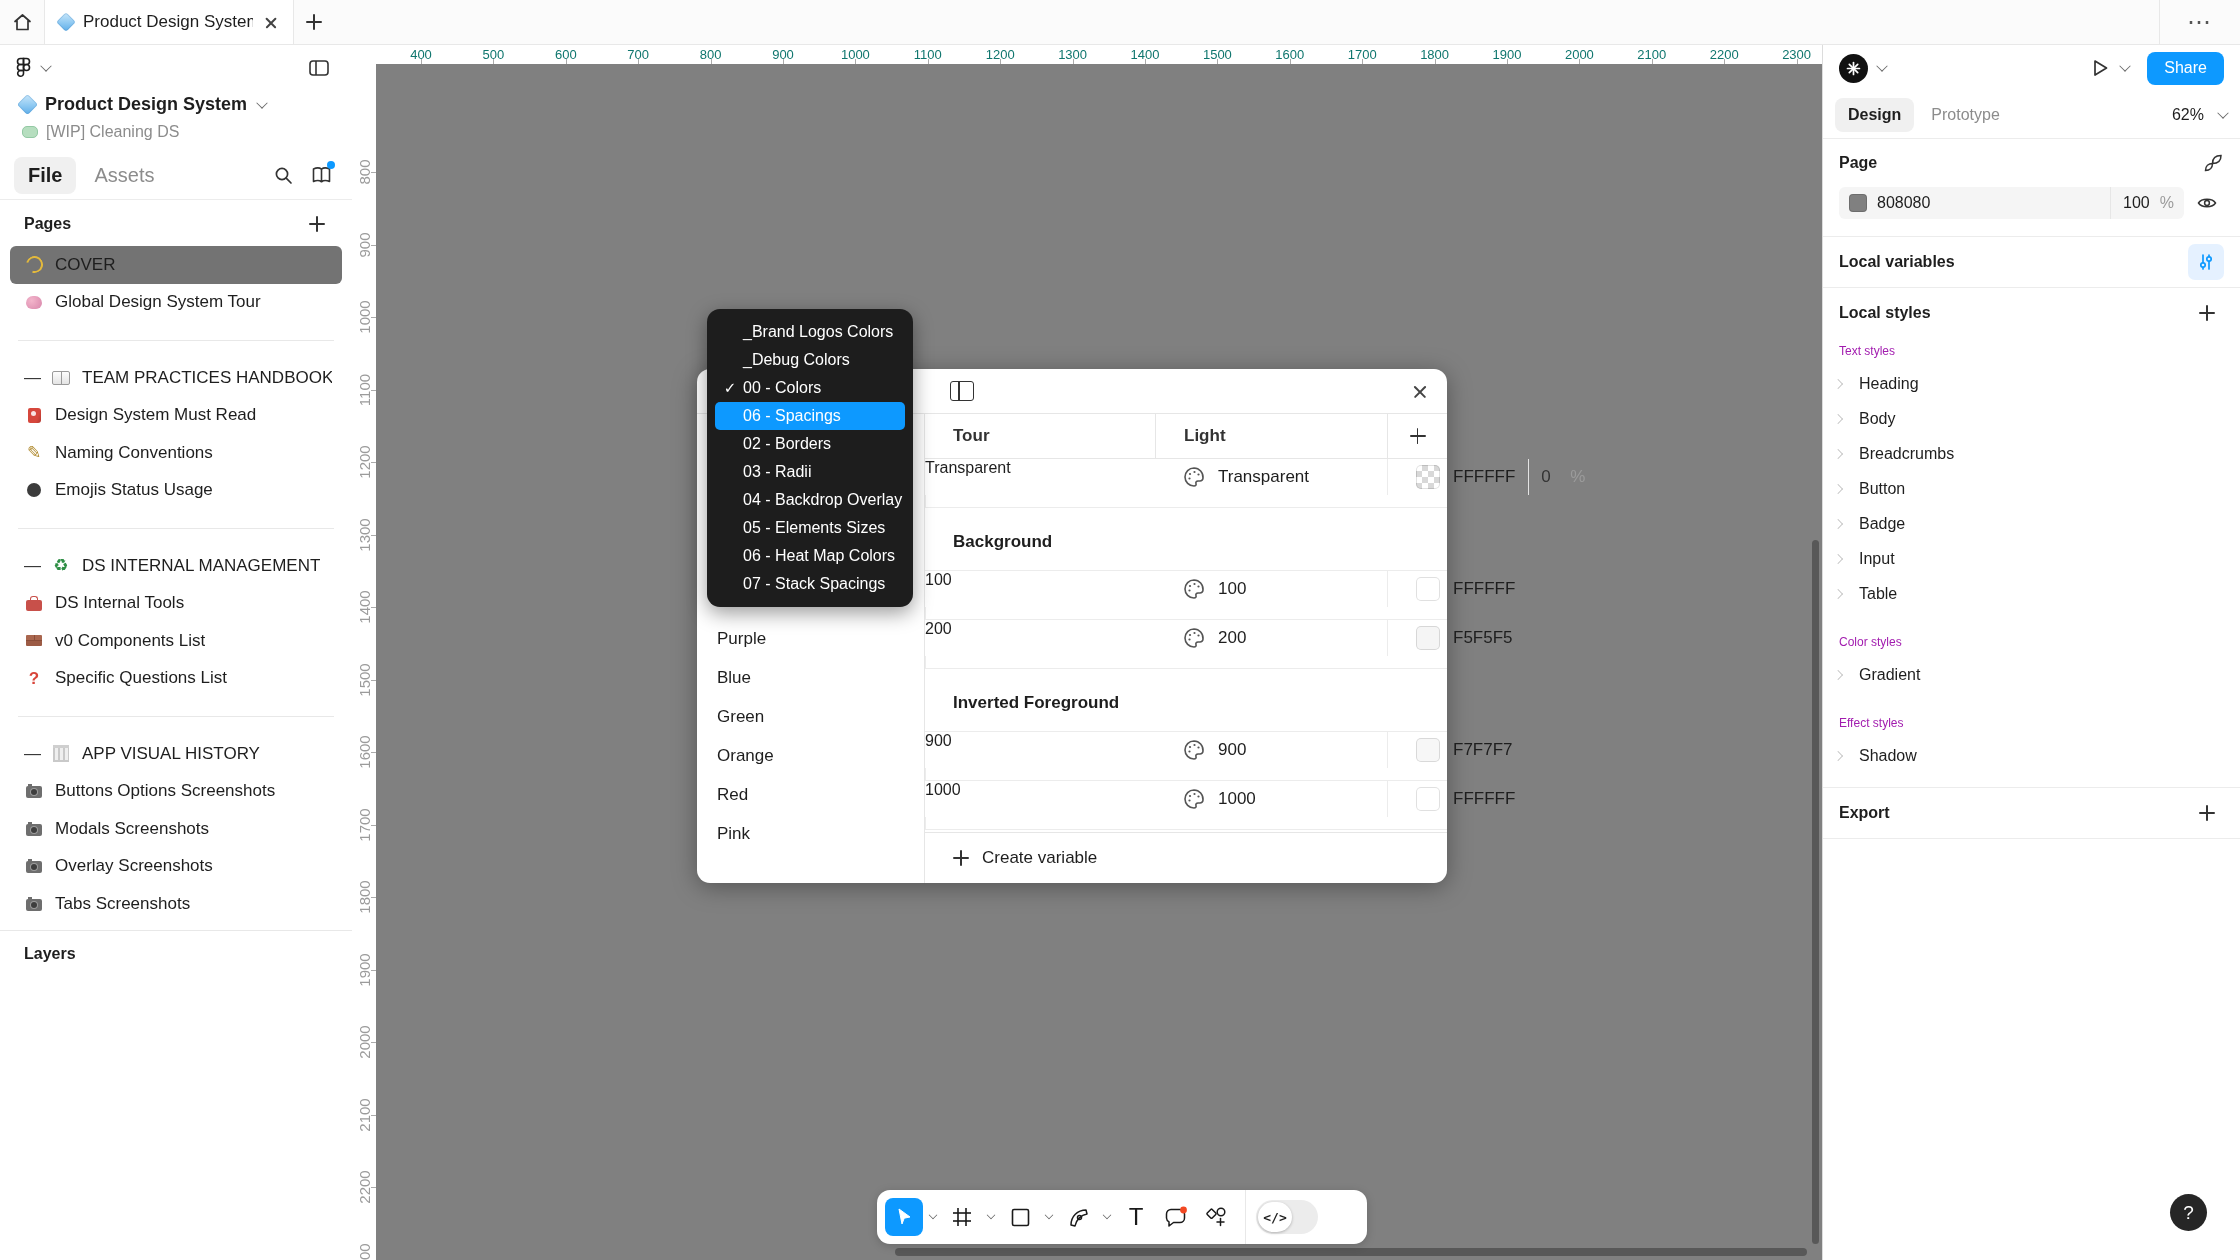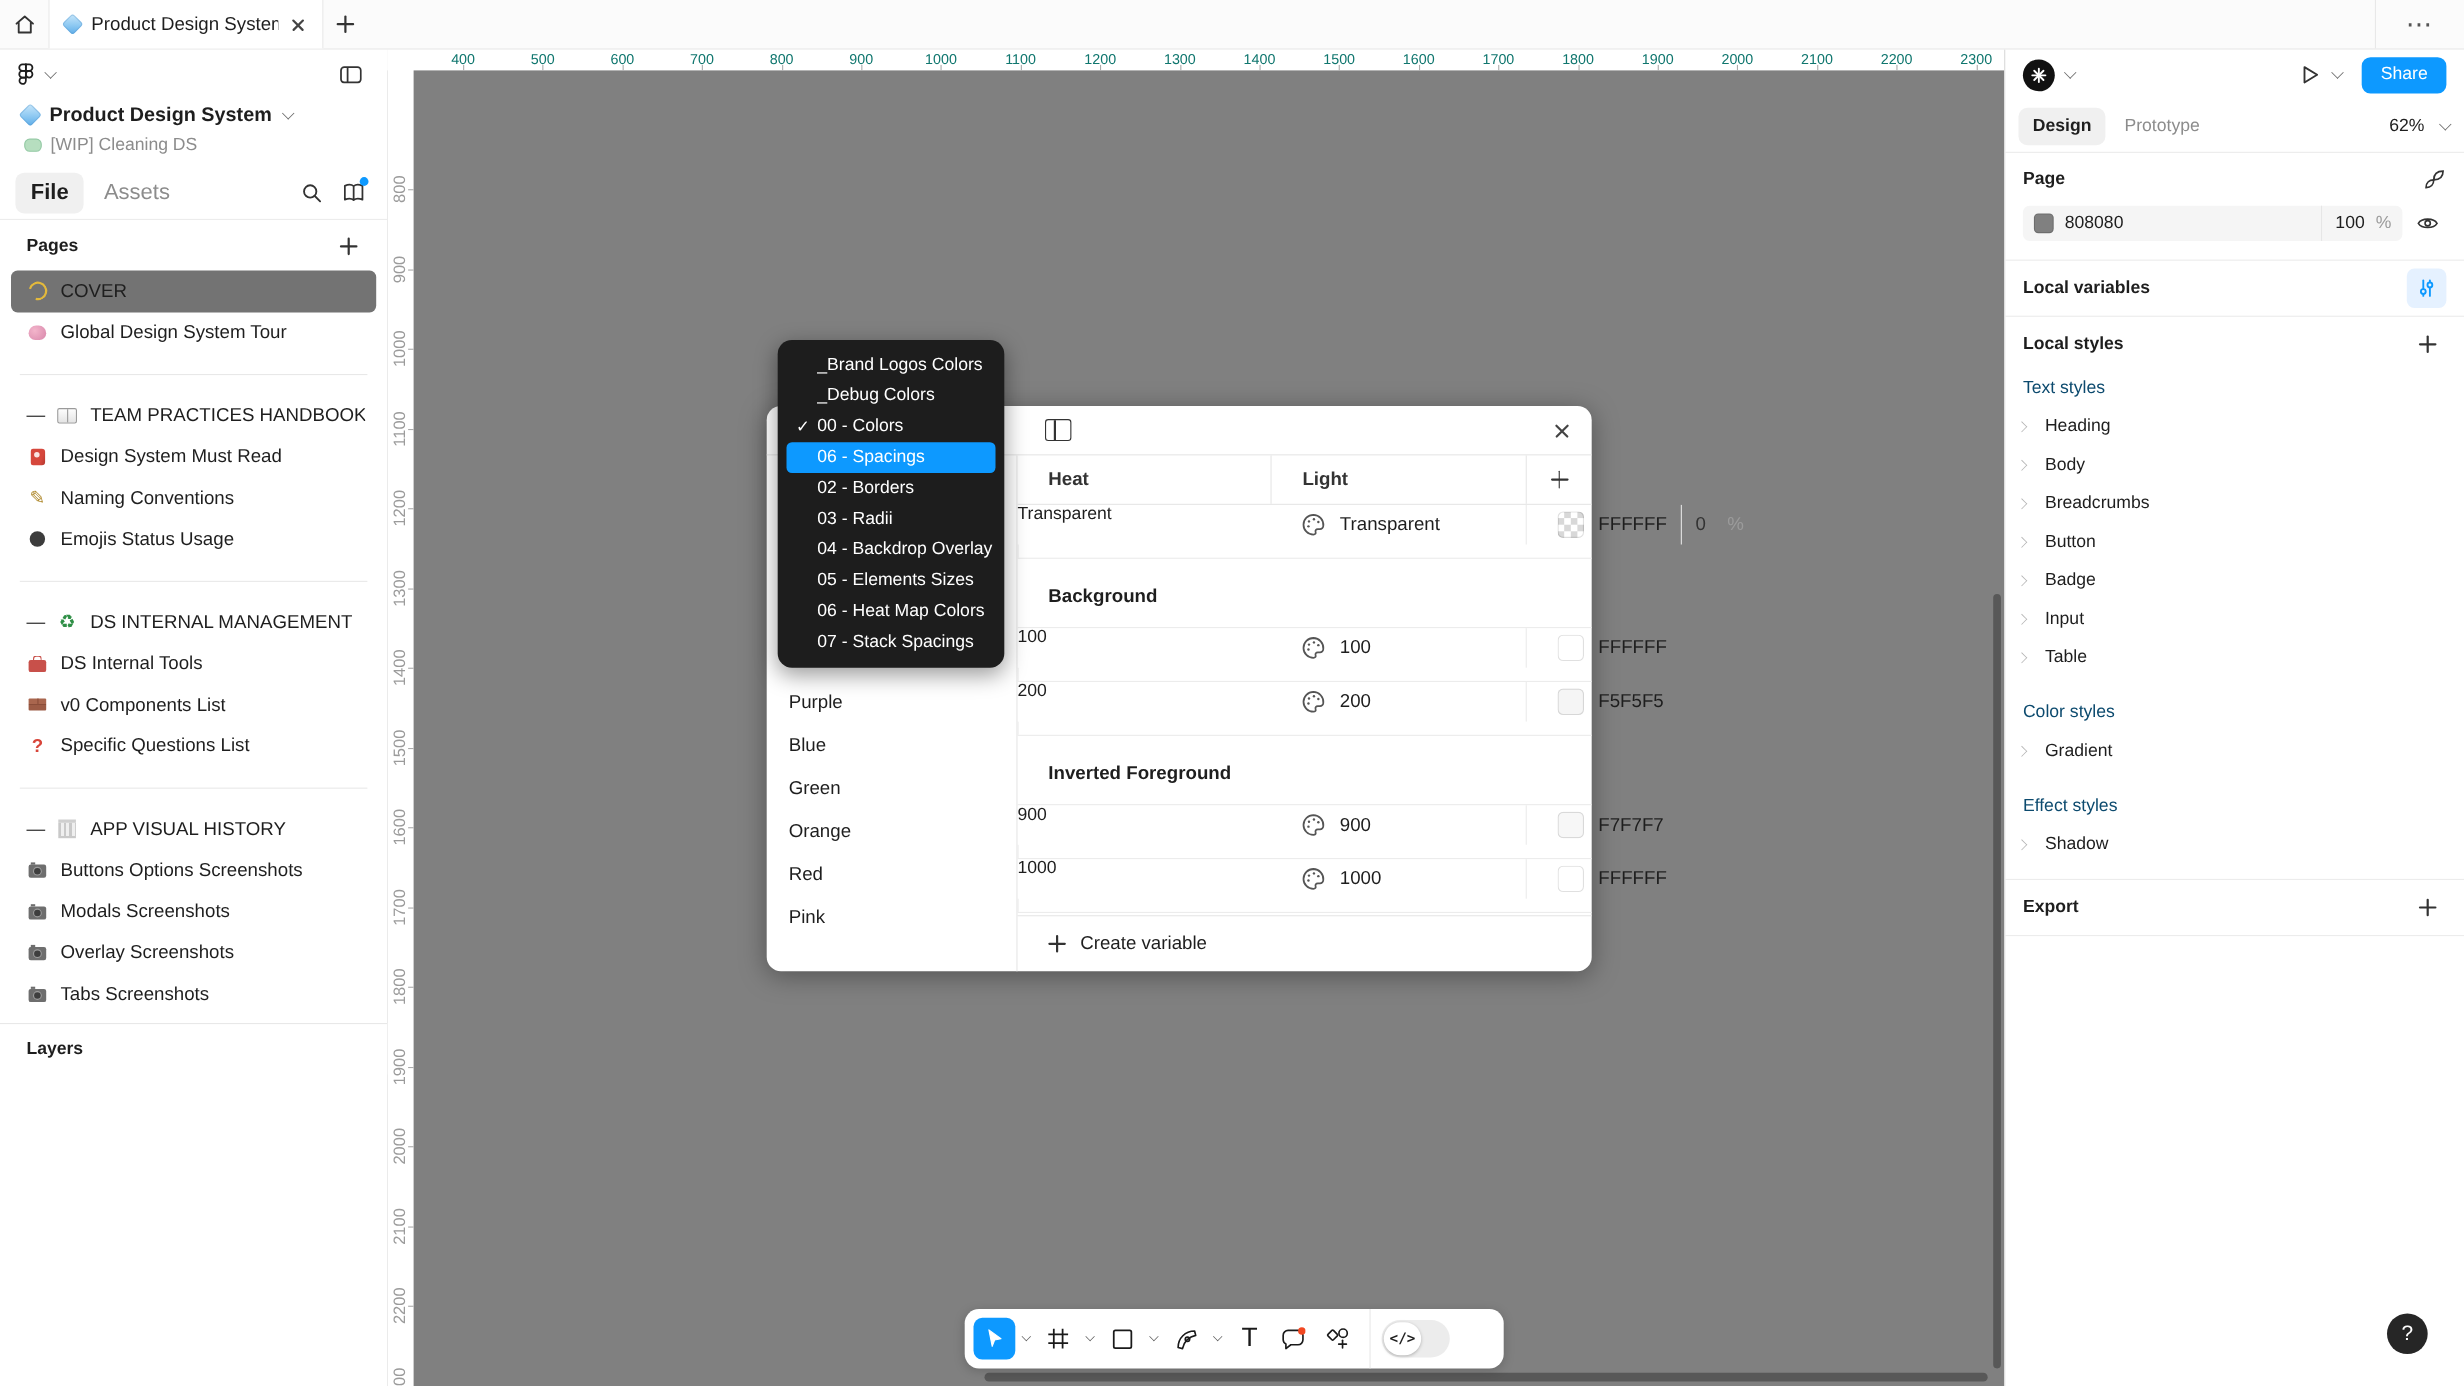--- a/index.html
+++ b/index.html
@@ -192,21 +192,21 @@
   .color-hex{font-size:16px;flex:1;}
   .color-op{display:flex;align-items:center;gap:10px;border-left:1px solid #e6e6e6;height:100%;
             padding-left:12px;}
   .color-op .v{font-size:16px;}
   .color-op .p{font-size:16px;color:#9b9b9b;}
   .rp-div{border-top:1px solid #ececec;}
   .rp-bar{height:50px;display:flex;align-items:center;padding:0 16px;}
   .rp-bar .spacer{flex:1;}
   .varbtn{width:36px;height:36px;border-radius:7px;background:#e5f1ff;display:flex;align-items:center;
           justify-content:center;}
-  .rp-sublabel{font-size:16px;color:#0c4a6e;padding:6px 16px 8px 16px;}
+  .rp-sublabel{font-size:12px;color:#a21caf;padding:6px 16px 8px 16px;}
   .style-item{height:35px;display:flex;align-items:center;padding-left:10px;gap:16px;font-size:16px;}
   .style-item .chev{border-color:#b3b3b3;transform:rotate(-45deg) scale(.7);margin-top:0;}
   .rp-gap{height:18px;}
   .export-row{height:50px;display:flex;align-items:center;padding:0 16px;border-top:1px solid #ececec;
               border-bottom:1px solid #ececec;margin-top:14px;}
   .export-label{font-size:16px;font-weight:600;}
   .export-row .spacer{flex:1;}
 
   
   .toolbar{position:absolute;left:877px;top:1190px;width:490px;height:54px;background:#fff;border-radius:13px;
@@ -613,21 +613,21 @@
           </div>
           <div class="mgroup" style="--i: 4;">
             <span>Red</span>
           </div>
           <div class="mgroup" style="--i: 5;">
             <span>Pink</span>
           </div>
         </div>
       <div class="mtable">
         <div class="mhrow">
-          <div class="mhcell">Heat</div>
+          <div class="mhcell">Tour</div>
           <div class="mhcell bl">Light</div>
           <div class="mhcell bl plus-cell">
             <span class="plus"></span>
           </div>
         </div>
         <div class="mrows">
           <div>
 
           <div class="mrow var" style="--i: 0;">
                 <span style="display:contents">Transparent</span>

